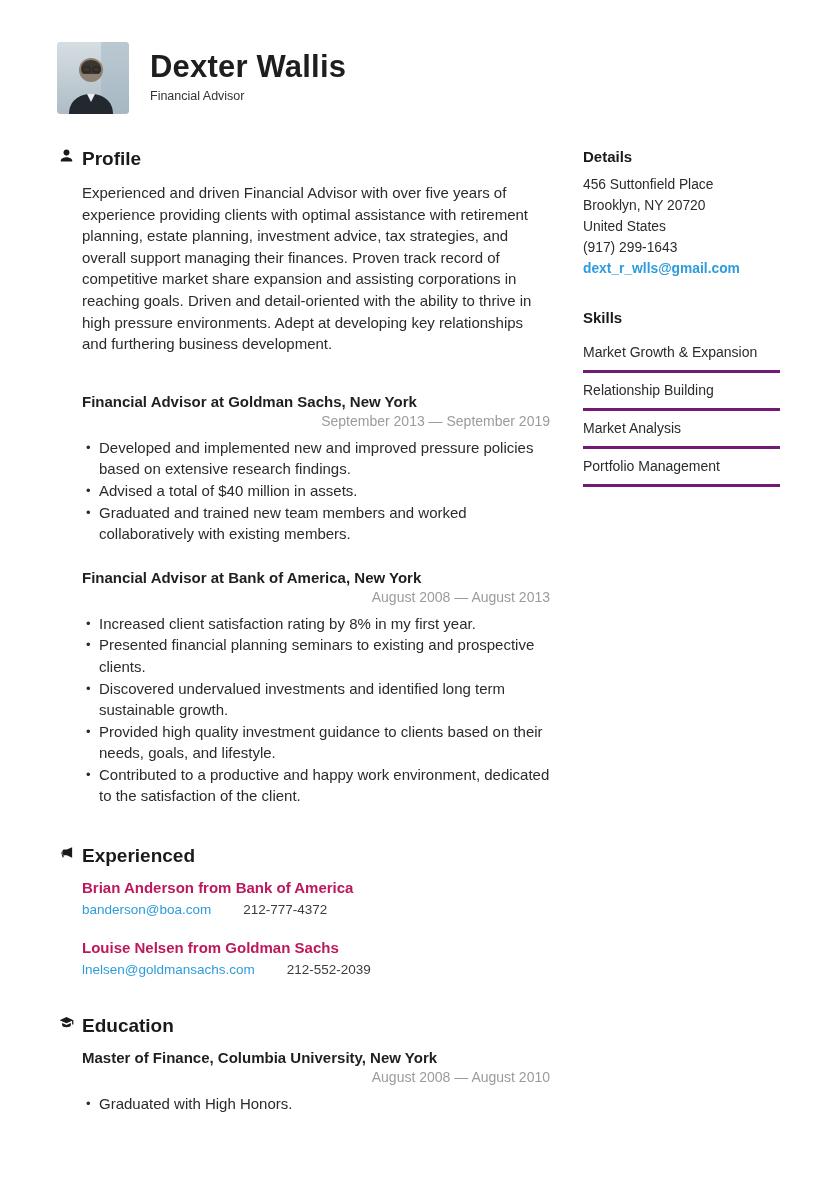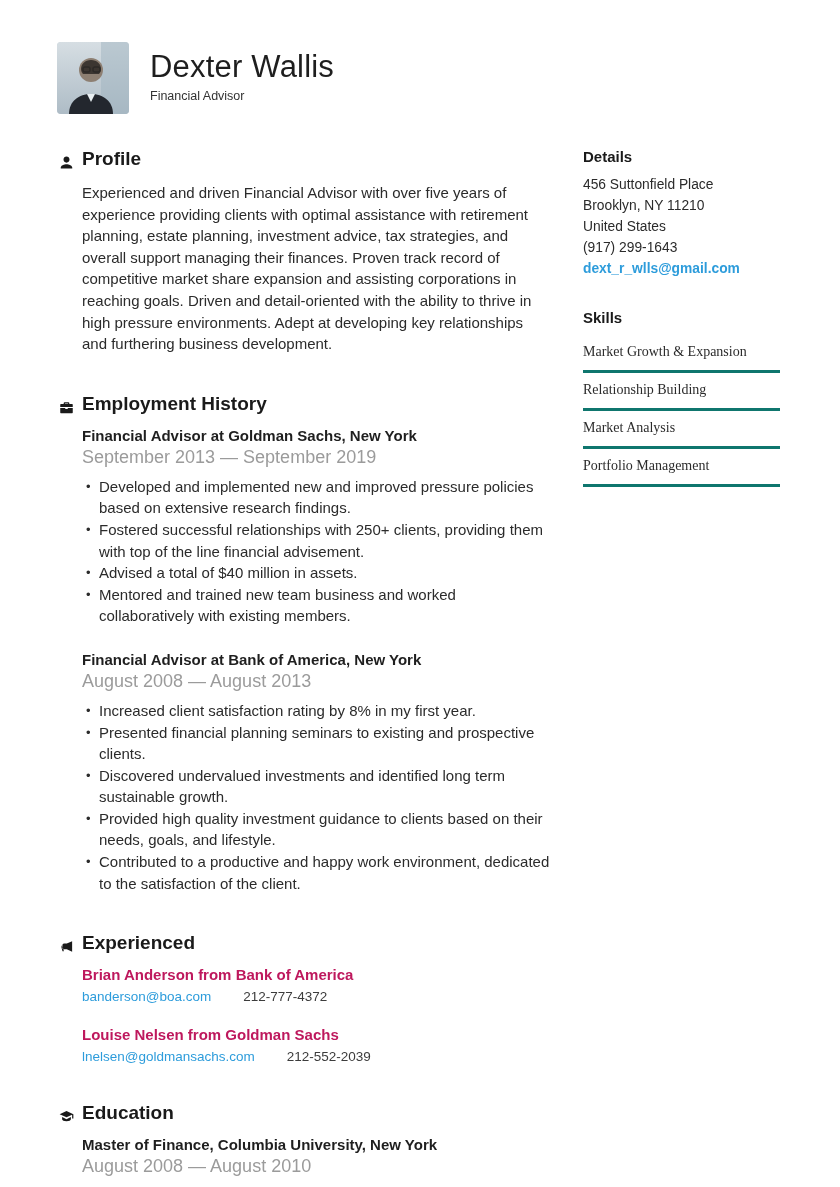--- a/index.html
+++ b/index.html
@@ -11,42 +11,42 @@
   }
 
   
   .header { display:flex; align-items:flex-start; margin-bottom:34px; }
   .photo {
     width:72px; height:72px; border-radius:4px; overflow:hidden; flex:0 0 72px;
     margin-right:21px; background:#c9d4db;
   }
   .photo svg { display:block; width:100%; height:100%; }
   .ident { padding-top:8px; }
-  .name { font-size:31px; font-weight:400; color:#1e1e1e; letter-spacing:.2px; line-height:1.1; }
+  .name { font-size:31px; font-weight:700; color:#1e1e1e; letter-spacing:.2px; line-height:1.1; }
   .job-title { font-size:12.5px; color:#333; margin-top:5px; }
 
   
   .columns { display:flex; align-items:flex-start; }
   .main { width:493px; flex:0 0 493px; }
   .sidebar { width:197px; flex:0 0 197px; margin-left:33px; }
 
   
   .section { margin-bottom:38px; }
-  .section-head { display:flex; align-items:flex-end; margin-bottom:12px; }
+  .section-head { display:flex; align-items:flex-start; margin-bottom:12px; }
   .section-icon { width:25px; flex:0 0 25px; display:flex; align-items:center; padding-left:2px; color:#1a1a1a; }
   .section-icon svg { width:15px; height:15px; fill:currentColor; }
   .section-title { font-size:19px; font-weight:700; color:#1a1a1a; }
   .section-body { margin-left:25px; }
 
   .para { font-size:15px; line-height:21.6px; color:#2b2b2b; }
 
   .entry { margin-bottom:24px; }
   .entry:last-child { margin-bottom:0; }
   .entry-title { font-size:15px; font-weight:700; color:#1f1f1f; }
-  .entry-dates { font-size:18px; color:#9b9b9b; margin-top:3px; margin-bottom:8px; }
+  .entry-dates { font-size:14px; color:#9b9b9b; margin-top:3px; margin-bottom:8px;text-align:right; }
 
   ul.bullets { list-style:none; }
   ul.bullets li {
     position:relative; padding-left:17px; font-size:15px; line-height:21.6px; color:#2b2b2b;
   }
   ul.bullets li::before {
     content:"•"; position:absolute; left:4px; top:0; color:#2b2b2b; font-size:13px; line-height:21.6px;
   }
 
   
@@ -55,21 +55,21 @@
   .ref-contact { margin-top:6px; font-size:13.5px; }
   .ref-contact .email { color:#2d9cdb; text-decoration:none; margin-right:32px; }
   .ref-contact .phone { color:#3c3c3c; }
 
   
   .side-block { margin-bottom:30px; }
   .side-heading { font-size:15px; font-weight:700; color:#1a1a1a; margin-bottom:9px; }
   .side-line { font-size:13.8px; line-height:21px; color:#2b2b2b; }
   .side-email { font-size:13.8px; line-height:21px; color:#2d9cdb; text-decoration:none; display:inline-block;font-weight:bold; }
 
-  .skill { padding:9px 0 10px 0; border-bottom:3px solid #0f766e;font-family:Liberation Serif, serif; }
+  .skill { padding:9px 0 10px 0; border-bottom:3px solid #701a75; }
   .skill:first-of-type { padding-top:6px; }
   .skill-label { font-size:14px; color:#2b2b2b; }
 </style>
 </head>
 <body>
 
 <div class="page">
 
   <div class="header">
     <div class="photo">
@@ -108,38 +108,29 @@
               </svg>
           </span>
           <span class="section-title">Profile</span>
         </div>
         <div class="section-body">
           <p class="para">Experienced and driven Financial Advisor with over five years of experience providing clients with optimal assistance with retirement planning, estate planning, investment advice, tax strategies, and overall support managing their finances. Proven track record of competitive market share expansion and assisting corporations in reaching goals. Driven and detail-oriented with the ability to thrive in high pressure environments. Adept at developing key relationships and furthering business development.</p>
         </div>
       </div>
 
       <div class="section">
-        <div class="section-head">
-          <span class="section-icon">
-            <svg viewBox="0 0 24 24">
-                <path d="M9 3.5h6a1.5 1.5 0 011.5 1.5v1.5H21a1 1 0 011 1V11H2V7.5a1 1 0 011-1h4.5V5A1.5 1.5 0 019 3.5zm.5 3h5V5.5h-5v1zM2 12.8h8v1.7h4v-1.7h8V20a1 1 0 01-1 1H3a1 1 0 01-1-1v-7.2z"></path>
-              </svg>
-          </span>
-          <span class="section-title">Employment History</span>
-        </div>
         <div class="section-body">
 
           <div class="entry">
             <div class="entry-title">Financial Advisor at Goldman Sachs, New York</div>
             <div class="entry-dates">September 2013 — September 2019</div>
             <ul class="bullets">
               <li>Developed and implemented new and improved pressure policies based on extensive research findings.</li>
-              <li>Fostered successful relationships with 250+ clients, providing them with top of the line financial advisement.</li>
               <li>Advised a total of $40 million in assets.</li>
-              <li>Mentored and trained new team business and worked collaboratively with existing members.</li>
+              <li>Graduated and trained new team members and worked collaboratively with existing members.</li>
             </ul>
           </div>
 
           <div class="entry">
             <div class="entry-title">Financial Advisor at Bank of America, New York</div>
             <div class="entry-dates">August 2008 — August 2013</div>
             <ul class="bullets">
               <li>Increased client satisfaction rating by 8% in my first year.</li>
               <li>Presented financial planning seminars to existing and prospective clients.</li>
               <li>Discovered undervalued investments and identified long term sustainable growth.</li>
@@ -199,21 +190,21 @@
         </div>
       </div>
 
     </div>
 
     <div class="sidebar">
 
       <div class="side-block">
         <div class="side-heading">Details</div>
         <div class="side-line">456 Suttonfield Place</div>
-        <div class="side-line">Brooklyn, NY 11210</div>
+        <div class="side-line">Brooklyn, NY 20720</div>
         <div class="side-line">United States</div>
         <div class="side-line">(917) 299-1643</div>
         <a href="#" class="side-email">dext_r_wlls@gmail.com</a>
       </div>
 
       <div class="side-block">
         <div class="side-heading">Skills</div>
         <div class="skill">
           <div class="skill-label">Market Growth &amp; Expansion</div>
         </div>

